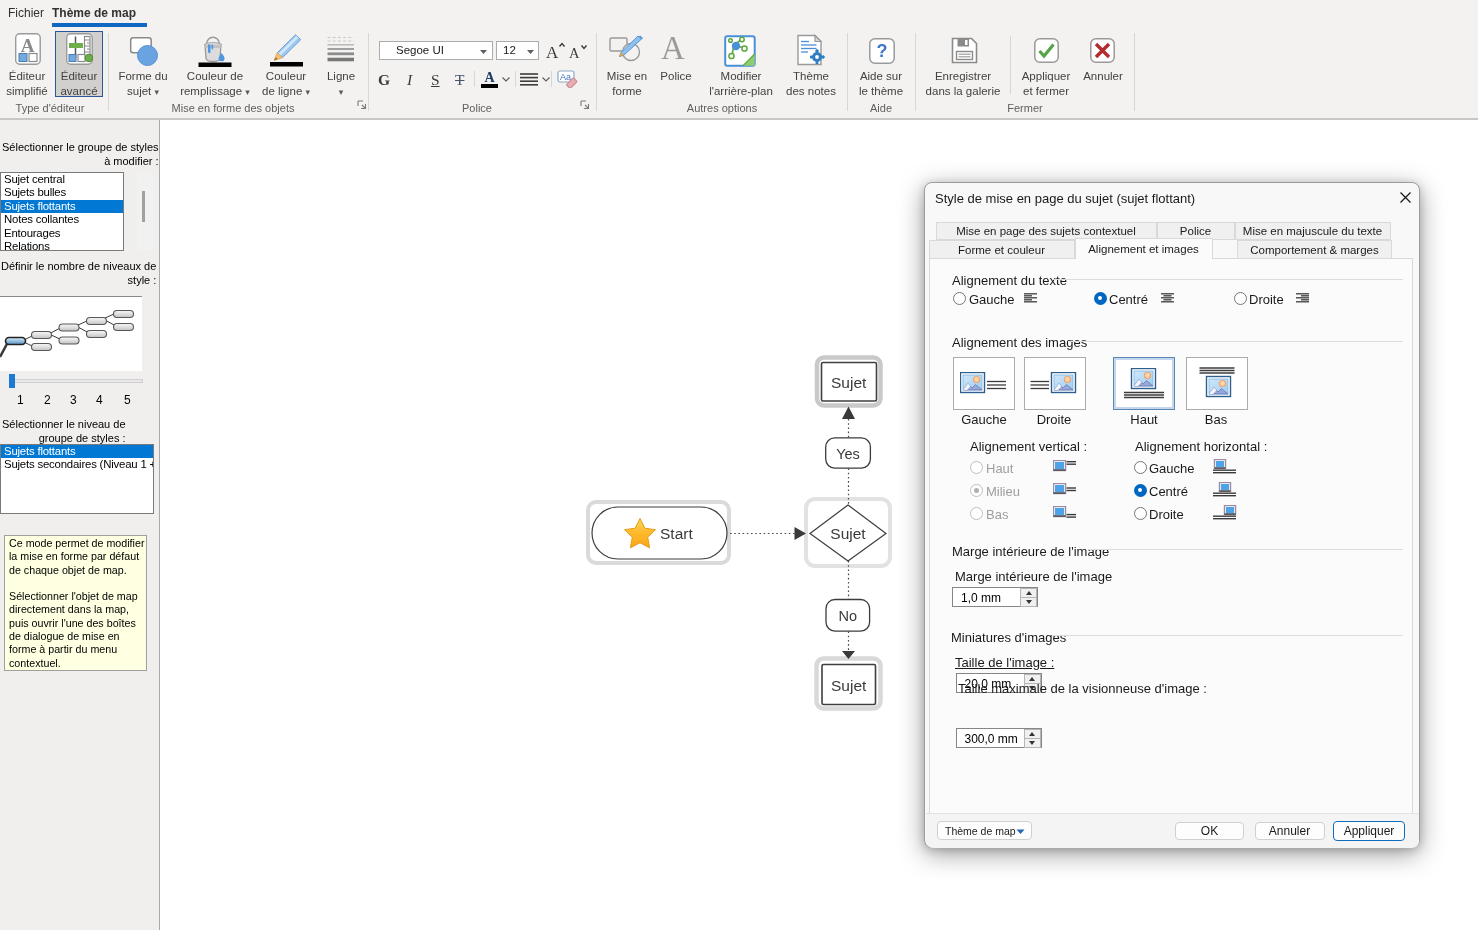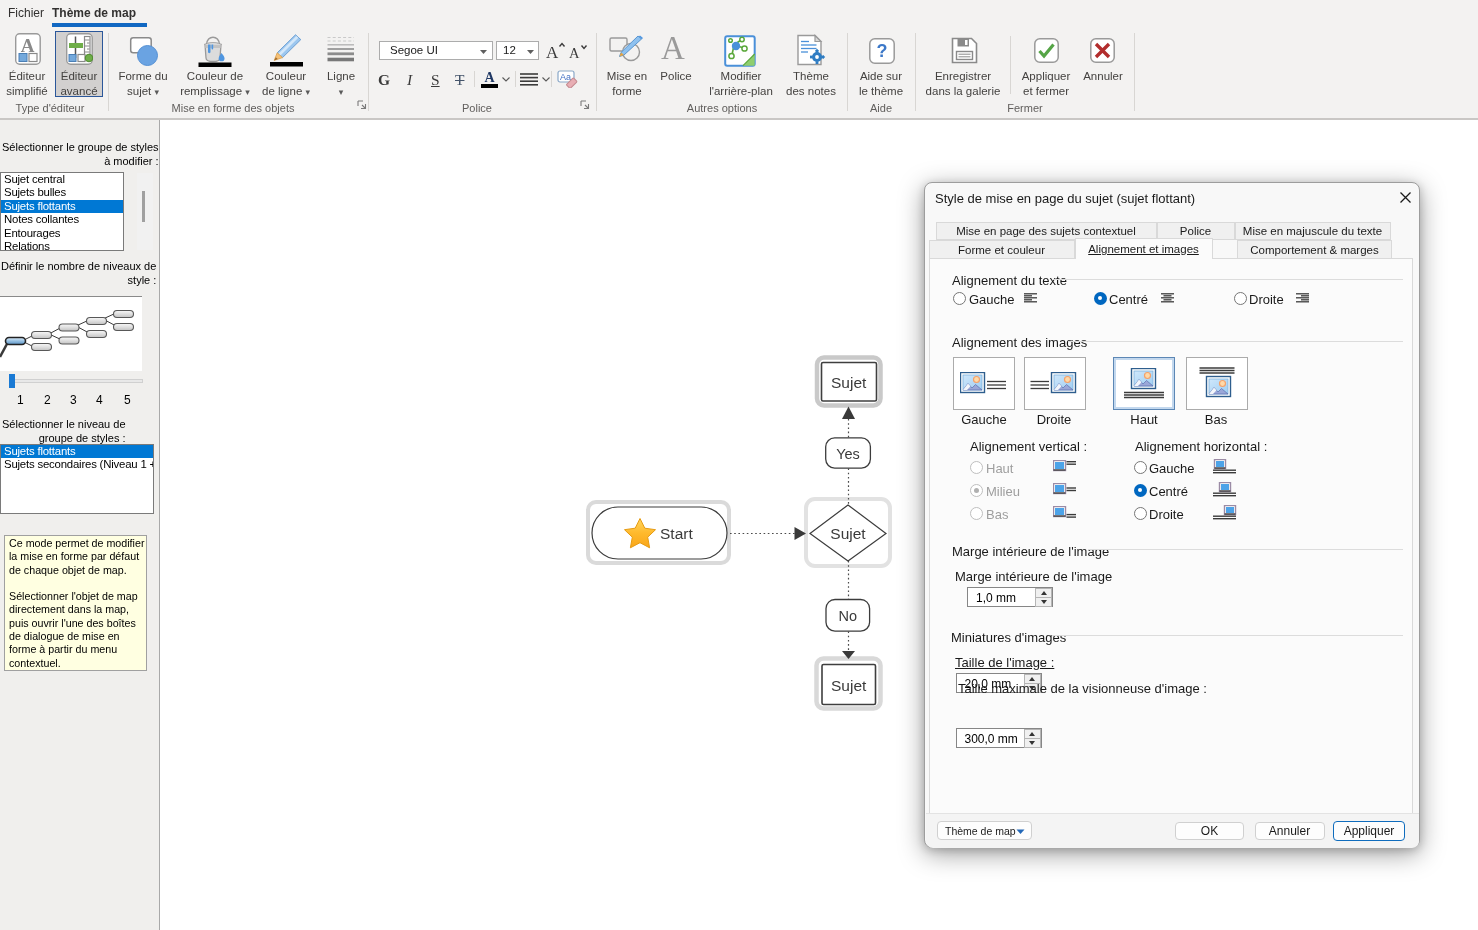--- a/index.html
+++ b/index.html
@@ -117,21 +117,21 @@
       <g stroke="#c9c9c9" stroke-width="1.2" stroke-dasharray="3 2.2">
         <line x1="0.5" y1="1.5" x2="27" y2="1.5"></line>
           <line x1="0.5" y1="5" x2="27" y2="5"></line>
       </g>
       <line x1="0.5" y1="8.8" x2="27" y2="8.8" stroke="#b5b5b5" stroke-width="1.4"></line>
       <line x1="0.5" y1="13" x2="27" y2="13" stroke="#a0a0a0" stroke-width="2"></line>
       <line x1="0.5" y1="17.8" x2="27" y2="17.8" stroke="#8c8c8c" stroke-width="2.8"></line>
       <line x1="0.5" y1="23.5" x2="27" y2="23.5" stroke="#787878" stroke-width="3.6"></line>
     </svg>
 
-    <div class="abs" style="left:379px; top:14px; width:114px; height:19px; background:#fff; border:1px solid #acacac; font-size:11.5px; line-height:17px; padding-left:10px; color:#1a1a1a;">Segoe UI<svg width="7" height="4" viewBox="0 0 7 4" style="position:absolute; right:5px; top:8px;">
+    <div class="abs" style="left:379px; top:14px; width:114px; height:19px; background:#fff; border:1px solid #acacac; font-size:11.5px; line-height:17px; padding-left:16px; color:#1a1a1a;">Segoe UI<svg width="7" height="4" viewBox="0 0 7 4" style="position:absolute; right:5px; top:8px;">
           <path d="M0 0 L7 0 L3.5 4 Z" fill="#5f5f5f"></path>
         </svg></div>
     <div class="abs" style="left:496px; top:14px; width:43px; height:19px; background:#fff; border:1px solid #acacac; font-size:11.5px; line-height:17px; padding-left:6px; color:#1a1a1a;">12<svg width="7" height="4" viewBox="0 0 7 4" style="position:absolute; right:4px; top:8px;">
           <path d="M0 0 L7 0 L3.5 4 Z" fill="#5f5f5f"></path>
         </svg></div>
 
     <svg class="abs" style="left:546px; top:15px;" width="20" height="18" viewBox="0 0 20 18">
       <text x="0" y="16" font-size="17px" fill="#3b3b3b" font-family="Liberation Serif, serif">A</text>
       <path d="M13.5 4.5 L16 1.5 L18.5 4.5" fill="none" stroke="#3b3b3b" stroke-width="1.4"></path>
     </svg>
@@ -399,21 +399,21 @@
       </svg>
 
     <div class="dtab" style="left:10.5px; top:39px; width:221px; height:18px; line-height:17px;">Mise en page des sujets contextuel</div>
     <div class="dtab" style="left:231.5px; top:39px; width:78px; height:18px; line-height:17px;">Police</div>
     <div class="dtab" style="left:309.5px; top:39px; width:156px; height:18px; line-height:17px;">Mise en majuscule du texte</div>
 
     <div class="dtab" style="left:3.5px; top:57px; width:146px; height:19px; line-height:18px;">Forme et couleur</div>
     <div class="dtab" style="left:312px; top:57px; width:155px; height:19px; line-height:18px;">Comportement &amp; marges</div>
 
     <div class="abs" style="left:4px; top:75px; width:484px; height:556px; background:#fbfbfb; border:1px solid #d9d9d9;"></div>
-    <div class="dtab" style="left:149.5px; top:55px; width:138px; height:21px; line-height:20px; background:#fbfbfb; border-bottom:none; z-index:2;text-decoration:underline;">Alignement et images</div>
+    <div class="dtab" style="left:149.5px; top:55px; width:138px; height:21px; line-height:20px; background:#fbfbfb; border-bottom:none; z-index:2;">Alignement et images</div>
 
     <div class="dlg-text" style="left:27px; top:90px;">Alignement du texte</div>
     <div class="etch" style="left:128px; top:96px; width:350px;"></div>
     <div class="radio" style="left:28px; top:108.5px;"></div>
     <div class="dlg-text" style="left:44px; top:109px;">Gauche</div>
     <svg class="abs" style="left:99px; top:109.5px;" width="14" height="10" viewBox="0 0 14 10">
         <g stroke="#3b3b3b" stroke-width="1.3">
           <line x1="0" y1="0.8" x2="13" y2="0.8"></line>
           <line x1="0" y1="2.8" x2="8" y2="2.8"></line>
           <line x1="0" y1="4.8" x2="13" y2="4.8"></line>
@@ -553,21 +553,21 @@
         </g>
         <g stroke="#3b3b3b" stroke-width="1.4">
           <line x1="0" y1="11.2" x2="23" y2="11.2"></line>
           <line x1="0" y1="13.7" x2="23" y2="13.7"></line>
         </g>
       </svg>
 
     <div class="dlg-text" style="left:27px; top:361px;">Marge intérieure de l'image</div>
     <div class="etch" style="left:163px; top:366px; width:315px;"></div>
     <div class="dlg-text" style="left:30px; top:386px;">Marge intérieure de l'image</div>
-    <div class="spin" style="left:42px; top:403.5px;">
+    <div class="spin" style="left:27px; top:403.5px;">
         <span class="val">1,0 mm</span>
         <span class="spinbtns"></span>
         <span class="sarr up"></span>
         <span class="sarr dn"></span>
       </div>
 
     <div class="dlg-text" style="left:26px; top:447px;">Miniatures d'images</div>
     <div class="etch" style="left:127px; top:452px; width:351px;"></div>
     <div class="dlg-text" style="left:30px; top:472px;text-decoration:underline;">Taille de l'image :</div>
     <div class="spin" style="left:30.5px; top:489.5px;">

